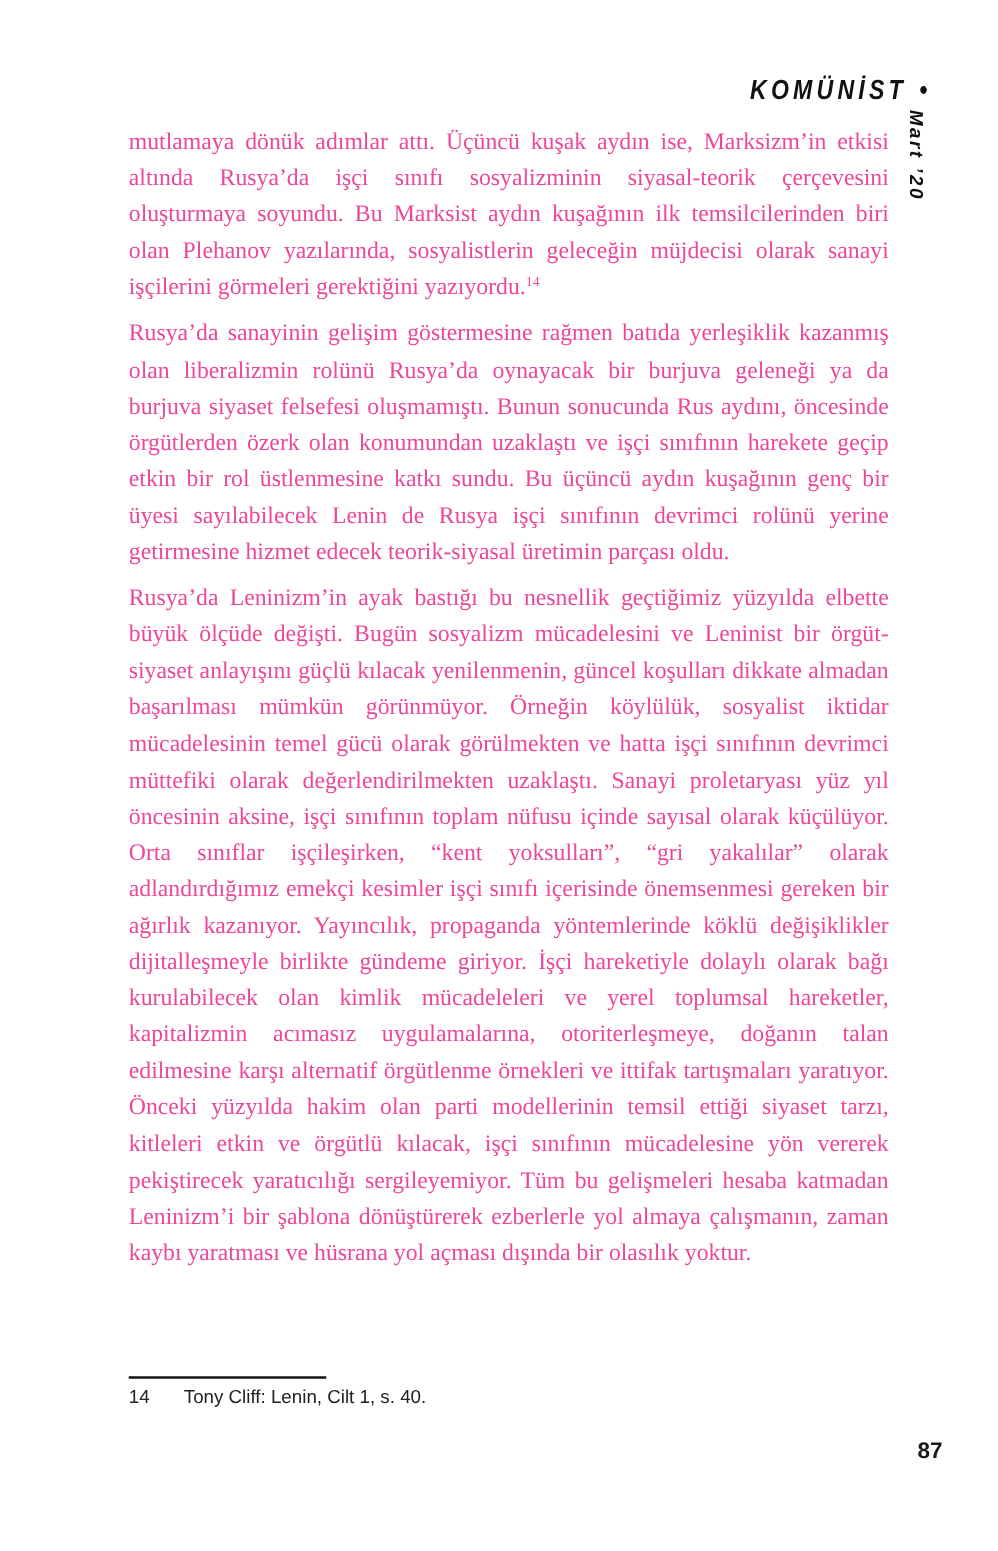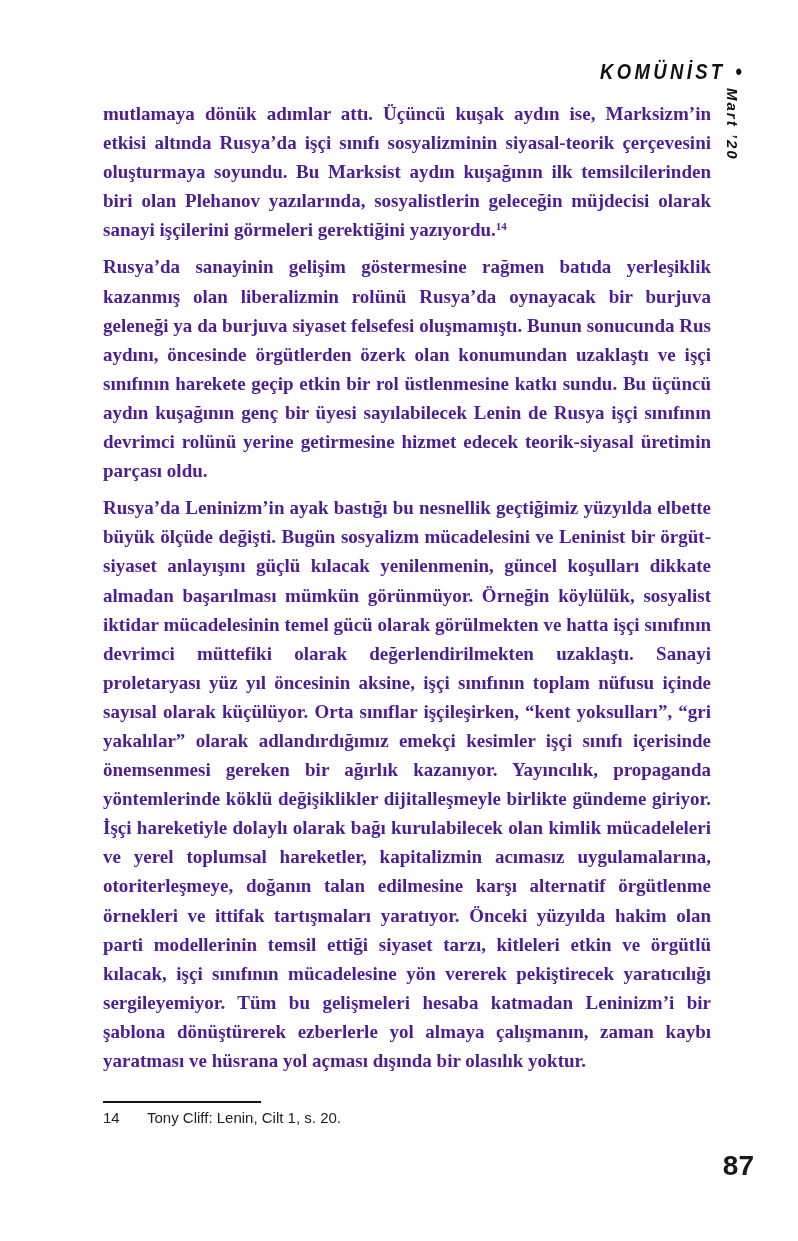--- a/index.html
+++ b/index.html
@@ -55,22 +55,21 @@
   }
   
   .article {
     position: absolute;
     left: 103px;
     top: 99px;
     width: 608px;
     font-size: 19px;
     line-height: 29.1px;
     text-align: justify;
-    color: #4c1d95;
-    font-weight: bold;
+    color: #ec4899;
   }
   .article p.para {
     margin: 0 0 8px 0;
   }
   .article p.para:last-child {
     margin-bottom: 16px;
   }
   .article sup {
     font-size: 11px;
     line-height: 0;
@@ -99,21 +98,21 @@
   .footnote .fn-num {
     flex: 0 0 44px;
   }
   
   .page-number {
     position: absolute;
     top: 1150px;
     right: 44px;
     font-family: "Liberation Sans", sans-serif;
     font-weight: bold;
-    font-size: 28px;
+    font-size: 18px;
     color: #1a1a1a;
   }
 </style>
 </head>
 <body>
 
 <div class="page">
 
   <div class="masthead">
     <span class="title">KOMÜNİST</span>
@@ -125,18 +124,18 @@
   <div class="article">
       <p class="para">mutlamaya dönük adımlar attı. Üçüncü kuşak aydın ise, Marksizm’in etkisi altında Rusya’da işçi sınıfı sosyalizminin siyasal-teorik çerçevesini oluşturmaya soyundu. Bu Marksist aydın kuşağının ilk temsilcilerinden biri olan Plehanov yazılarında, sosyalistlerin geleceğin müjdecisi olarak sanayi işçilerini görmeleri gerektiğini yazıyordu.<sup>14</sup></p>
       <p class="para">Rusya’da sanayinin gelişim göstermesine rağmen batıda yerleşiklik kazanmış olan liberalizmin rolünü Rusya’da oynayacak bir burjuva geleneği ya da burjuva siyaset felsefesi oluşmamıştı. Bunun sonucunda Rus aydını, öncesinde örgütlerden özerk olan konumundan uzaklaştı ve işçi sınıfının harekete geçip etkin bir rol üstlenmesine katkı sundu. Bu üçüncü aydın kuşağının genç bir üyesi sayılabilecek Lenin de Rusya işçi sınıfının devrimci rolünü yerine getirmesine hizmet edecek teorik-siyasal üretimin parçası oldu.</p>
       <p class="para">Rusya’da Leninizm’in ayak bastığı bu nesnellik geçtiğimiz yüzyılda elbette büyük ölçüde değişti. Bugün sosyalizm mücadelesini ve Leninist bir örgüt-siyaset anlayışını güçlü kılacak yenilenmenin, güncel koşulları dikkate almadan başarılması mümkün görünmüyor. Örneğin köylülük, sosyalist iktidar mücadelesinin temel gücü olarak görülmekten ve hatta işçi sınıfının devrimci müttefiki olarak değerlendirilmekten uzaklaştı. Sanayi proletaryası yüz yıl öncesinin aksine, işçi sınıfının toplam nüfusu içinde sayısal olarak küçülüyor. Orta sınıflar işçileşirken, “kent yoksulları”, “gri yakalılar” olarak adlandırdığımız emekçi kesimler işçi sınıfı içerisinde önemsenmesi gereken bir ağırlık kazanıyor. Yayıncılık, propaganda yöntemlerinde köklü değişiklikler dijitalleşmeyle birlikte gündeme giriyor. İşçi hareketiyle dolaylı olarak bağı kurulabilecek olan kimlik mücadeleleri ve yerel toplumsal hareketler, kapitalizmin acımasız uygulamalarına, otoriterleşmeye, doğanın talan edilmesine karşı alternatif örgütlenme örnekleri ve ittifak tartışmaları yaratıyor. Önceki yüzyılda hakim olan parti modellerinin temsil ettiği siyaset tarzı, kitleleri etkin ve örgütlü kılacak, işçi sınıfının mücadelesine yön vererek pekiştirecek yaratıcılığı sergileyemiyor. Tüm bu gelişmeleri hesaba katmadan Leninizm’i bir şablona dönüştürerek ezberlerle yol almaya çalışmanın, zaman kaybı yaratması ve hüsrana yol açması dışında bir olasılık yoktur.</p>
     </div>
 
   <div class="footnote-rule"></div>
 
   <div class="footnote">
     <span class="fn-num">14</span>
-    <span class="fn-text">Tony Cliff: Lenin, Cilt 1, s. 20.</span>
+    <span class="fn-text">Tony Cliff: Lenin, Cilt 1, s. 40.</span>
   </div>
 
   <div class="page-number">87</div>
 
 </div>
 
 </body></html>

